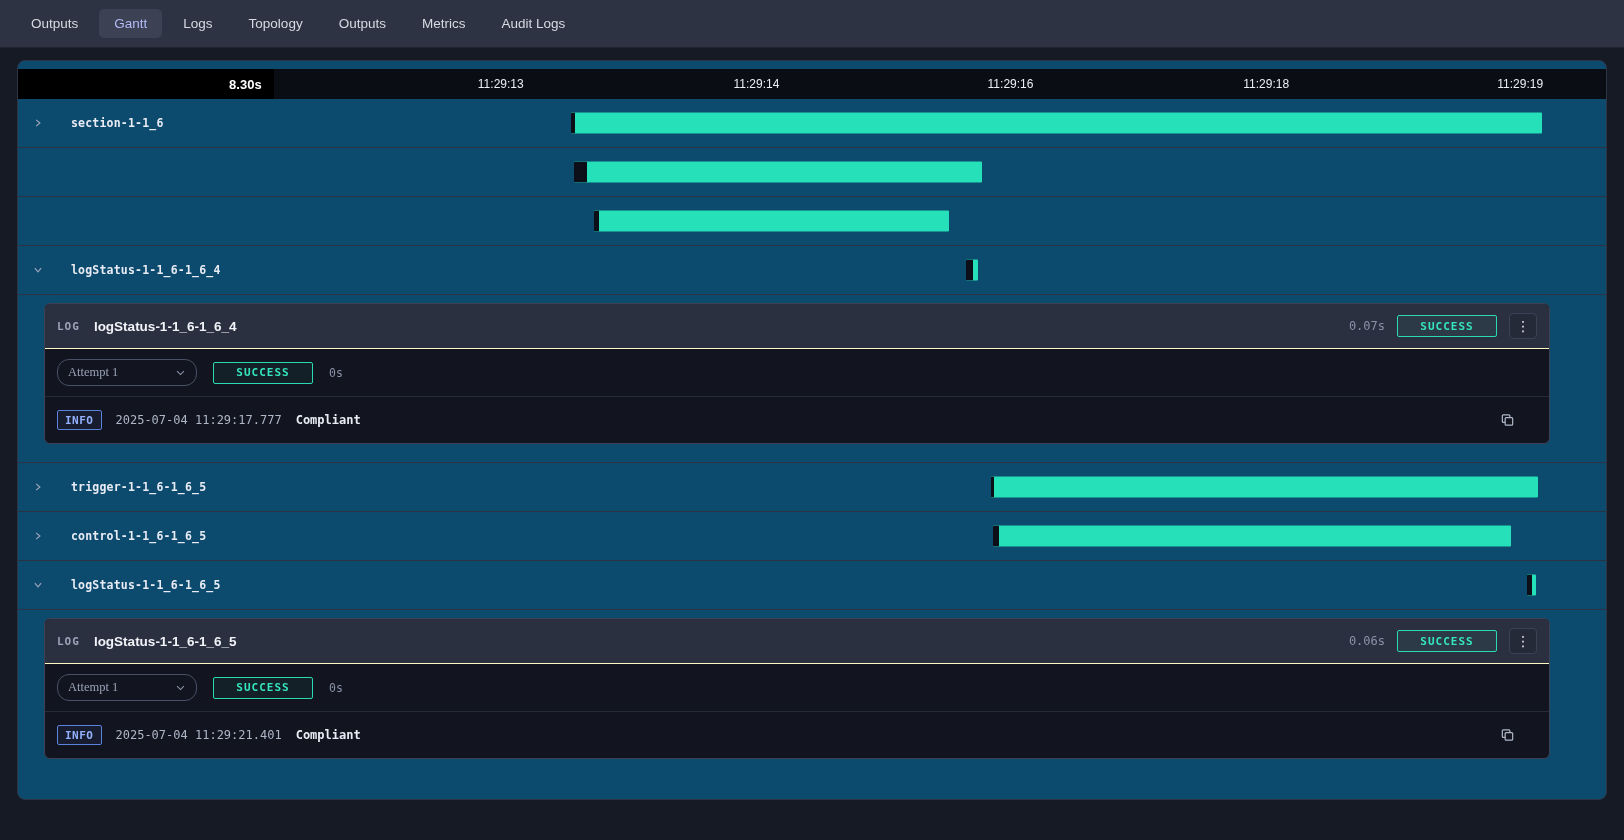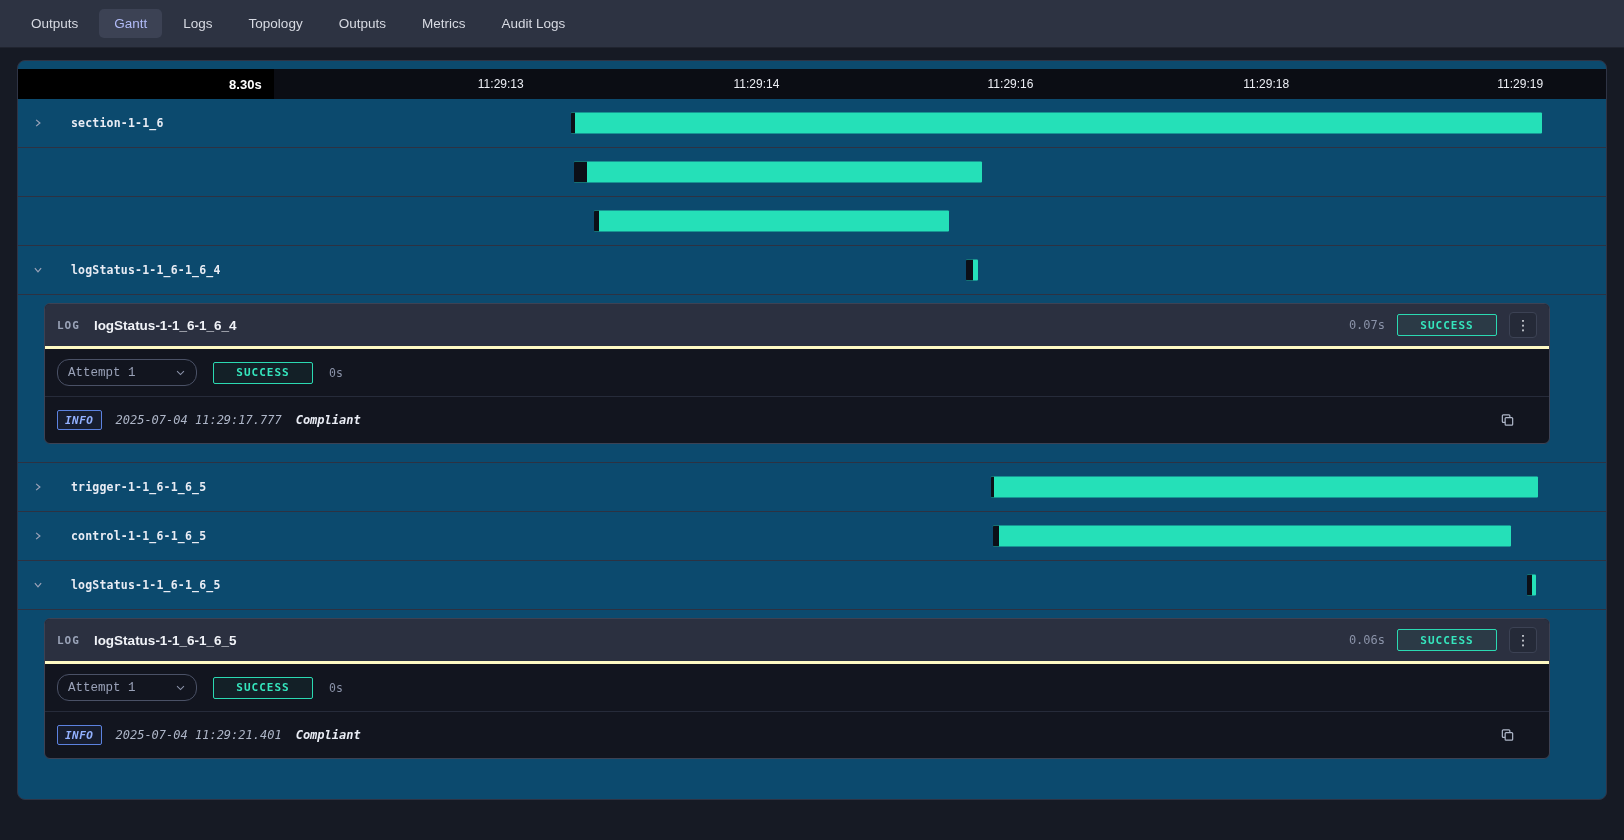--- a/index.html
+++ b/index.html
@@ -61,21 +61,21 @@
   .ggroup { border-bottom:1px solid #2d3242; }
   .ggroup .grow { border-bottom:1px solid #2d3242; }
 
   
   .logpanel {
     margin:8px 56px 18px 26px; border:1px solid #3c4254; border-radius:6px;
     overflow:hidden; background:#12151f;
   }
   .lp-head {
     height:45px; background:#2b3040; display:flex; align-items:center;
-    padding:0 12px; gap:14px; border-bottom:3px solid #fef9c3;
+    padding:0 12px; gap:14px; border-bottom:1px solid #fef9c3;
   }
   .lp-type {
     font-family:"DejaVu Sans Mono", monospace; font-size:11px; font-weight:bold;
     color:#9aa3b8; letter-spacing:1px;
   }
   .lp-title { font-size:13.5px; font-weight:bold; color:#f1f3f8; }
   .lp-right { margin-left:auto; display:flex; align-items:center; gap:12px; }
   .lp-dur { font-family:"DejaVu Sans Mono", monospace; font-size:12px; color:#8a92a8; }
   .badge {
     border-radius:2px; font-family:"DejaVu Sans Mono", monospace; font-weight:bold;
@@ -94,25 +94,25 @@
     border-radius:4px; color:#e8eaf0; font-size:14px; cursor:pointer; line-height:1;
   }
   .lp-attempt {
     height:48px; display:flex; align-items:center; gap:16px; padding:0 12px;
     background:#12151f; border-bottom:1px solid #262b3a;
   }
   .attempt-select {
     width:140px; height:27px; border:1px solid #4a5166; border-radius:12px;
     background:transparent; color:#9aa2b8; font-size:12.5px; cursor:pointer;
     display:flex; align-items:center; justify-content:space-between; padding:0 10px;
-    font-family:Liberation Mono, monospace;
+    font-family:Liberation Serif, serif;
   }
   .dd-chev { color:#8a92a8; display:flex; }
   .lp-dur.small { font-size:11.5px; }
-  .lp-log { height:46px; display:flex; align-items:center; gap:14px; padding:0 12px; position:relative;font-style:italic; }
+  .lp-log { height:46px; display:flex; align-items:center; gap:14px; padding:0 12px; position:relative; }
   .lp-ts { font-family:"DejaVu Sans Mono", monospace; font-size:12px; color:#aeb6c8; }
   .lp-msg { font-family:"DejaVu Sans Mono", monospace; font-size:12px; font-weight:bold; color:#e9ecf4; }
   .copybtn {
     position:absolute; right:34px; top:50%; transform:translateY(-50%);
     background:none; border:none; color:#aeb6c8; cursor:pointer; display:flex;
   }
 </style>
 </head>
 <body>
 

